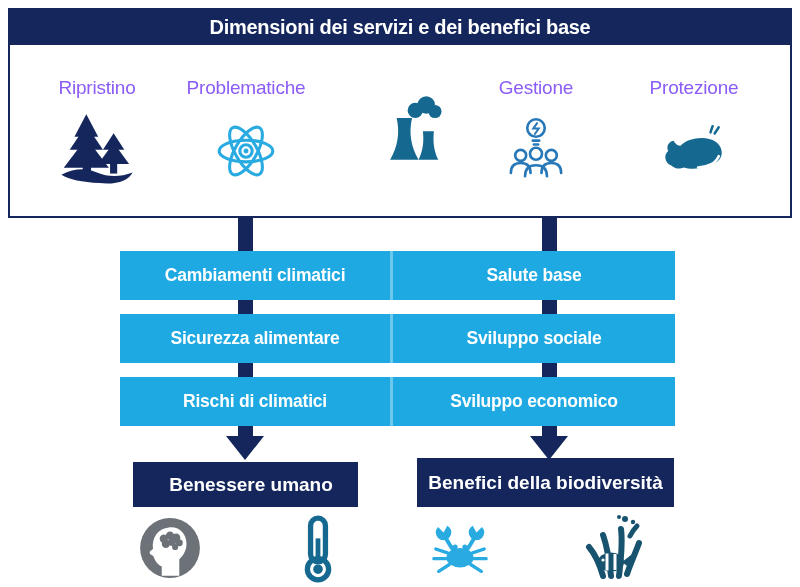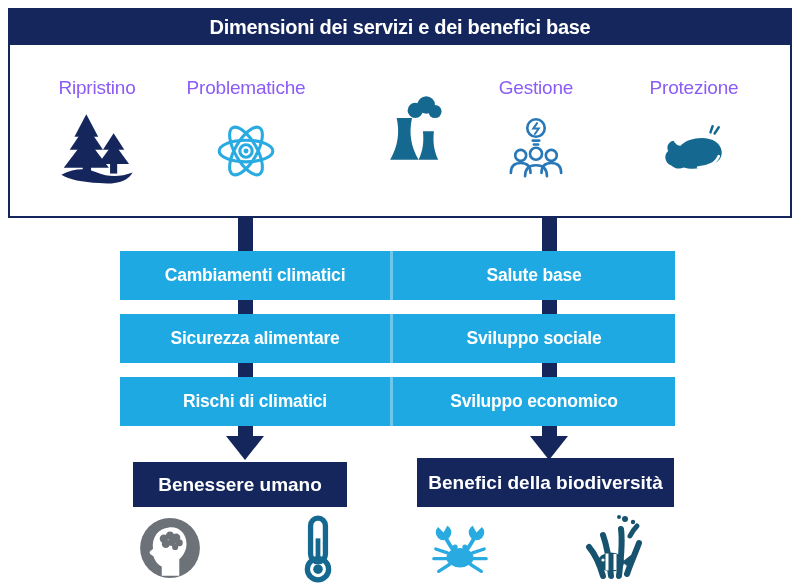--- a/index.html
+++ b/index.html
@@ -30,21 +30,21 @@
   .bars{position:absolute;left:120px;top:223px;width:555px;z-index:2;margin-top:28px;}
   .bar-row{display:flex;height:49px;margin-bottom:14px;background:#1ea9e2;}
   .bar-cell{color:#fff;font-size:17.5px;font-weight:bold;letter-spacing:-0.2px;
             display:flex;align-items:center;justify-content:center;}
   .bar-cell.left{width:270px;}
   .bar-cell.right{flex:1;border-left:3px solid rgba(255,255,255,0.35);}
 
   
   .outcome{position:absolute;background:#14265c;color:#fff;font-weight:bold;z-index:2;
            display:flex;align-items:center;justify-content:center;text-align:center;}
-  .outcome-left{left:133px;top:462px;width:214px;height:45px;font-size:19px;}
+  .outcome-left{left:133px;top:462px;width:214px;height:45px;font-size:19px;padding-left:11px;}
   .outcome-right{left:417px;top:458px;width:257px;height:49px;font-size:19px;line-height:23px;}
 
   
   .bicon{position:absolute;}
 </style>
 </head>
 <body>
 
 <div class="canvas">
 

